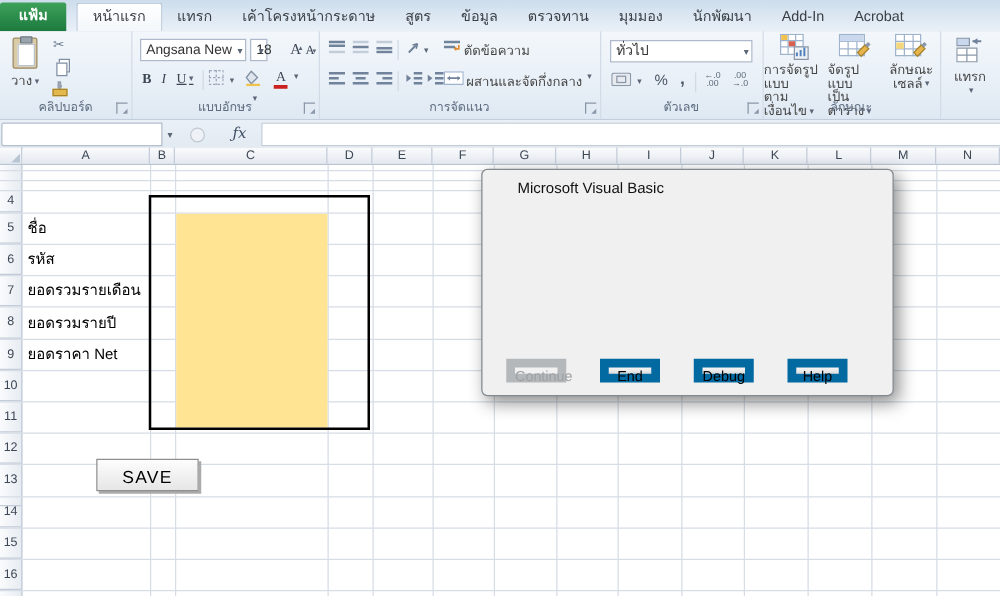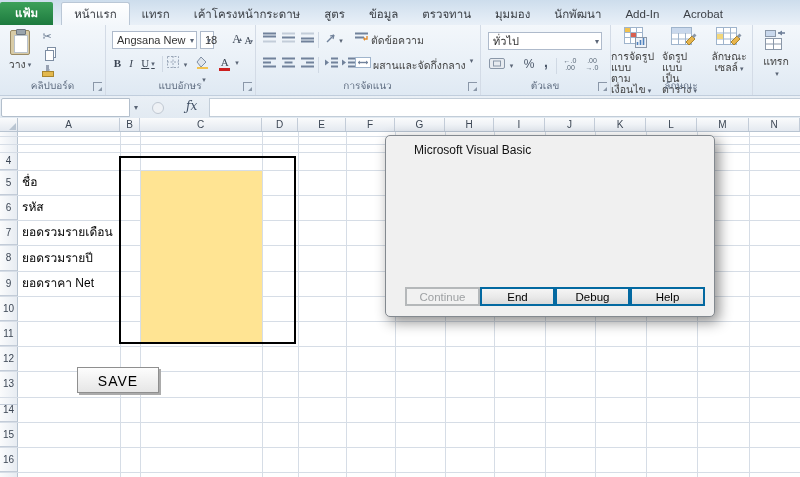--- a/index.html
+++ b/index.html
@@ -76,22 +76,22 @@
   .savebtn{position:absolute;left:59px;top:235px;width:82px;height:26px;background:linear-gradient(180deg,#fdfdfd,#e6e6e6);
     border:1px solid #8f8f8f;box-sizing:border-box;box-shadow:2px 2px 0 #ababab;
     font-size:14px;color:#000;text-align:center;line-height:24px;letter-spacing:1px;cursor:pointer;}
 
   
   .vbdialog{position:absolute;left:385px;top:135px;width:328px;height:180px;background:#f0f0f0;
     border:1px solid #83898f;border-radius:5px;box-shadow:4px 5px 14px rgba(0,0,0,.45);z-index:50;}
   .vbtitle{position:absolute;left:28px;top:7px;font-size:12px;color:#111;}
   .vbpanel{position:absolute;left:7px;top:25px;width:312px;height:147px;border:1px solid #a6a6a6;box-sizing:border-box;}
   .vbline{position:absolute;left:11px;font-size:12px;color:#000;white-space:nowrap;}
-  .vbbtn{position:absolute;top:151px;width:75px;height:19px;box-sizing:border-box;text-align:center;font-size:11.5px;line-height:17px;
-    color:#000;background:linear-gradient(180deg,#f5f5f5,#e9e9e9 55%,#dadada);border:2px solid #0369a1;cursor:pointer;}
+  .vbbtn{position:absolute;top:151px;width:48px;height:19px;box-sizing:border-box;text-align:center;font-size:11.5px;line-height:17px;
+    color:#000;background:linear-gradient(180deg,#f5f5f5,#e9e9e9 55%,#dadada);border:7px solid #0369a1;cursor:pointer;}
   .vbbtn.disabled{color:#9ea1a3;border-color:#b5b8ba;background:#f1f1f1;cursor:default;}
 </style>
 </head>
 <body>
 
 <div id="app">
 
   <div class="tabbar" id="tabbar">
       <span class="tab file">แฟ้ม</span>
       <span class="tab selected">หน้าแรก</span>

